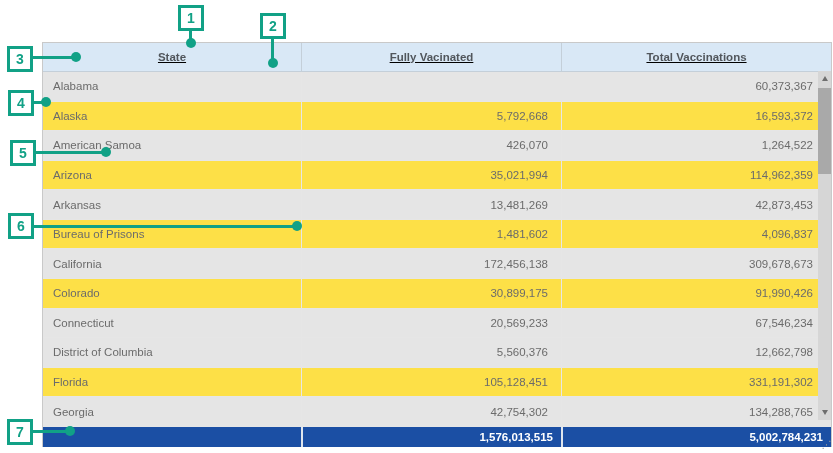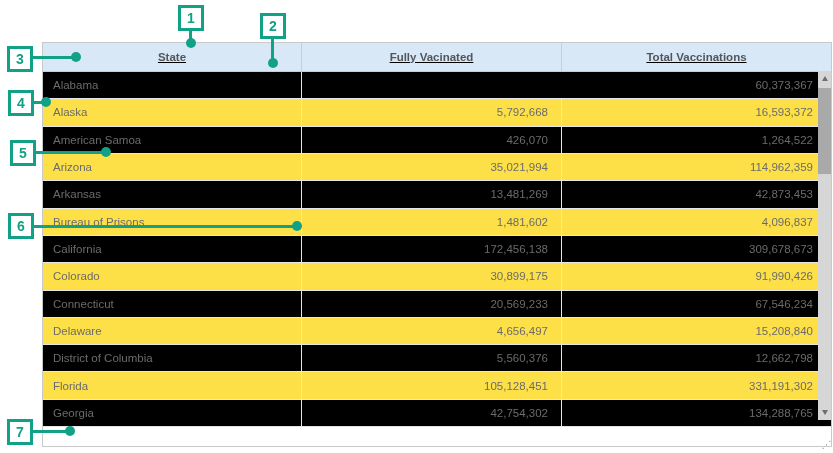--- a/index.html
+++ b/index.html
@@ -11,21 +11,21 @@
     border:1px solid #c9c9c9;box-sizing:border-box;background:#fff;}
   .thead{display:flex;height:28px;background:#d9e8f6;border-bottom:1px solid #c4cfd9;text-decoration:underline;}
   .th{display:flex;align-items:center;justify-content:center;
       font-size:11.5px;font-weight:bold;color:#51565c;box-sizing:border-box;}
   .col-state{width:258px;flex:0 0 258px;}
   .col-fv{width:260px;flex:0 0 260px;}
   .col-tv{flex:1 1 auto;}
   .th.col-fv,.th.col-tv{border-left:1px solid #c4cfd9;}
 
   .tbody{display:flex;flex-direction:column;height:355px;overflow:hidden;}
-  .trow{display:flex;flex:1 1 auto;background:#000000;border-bottom:1px solid #e6e6e6;box-sizing:border-box;}
+  .trow{display:flex;flex:1 1 auto;background:#e5e5e5;border-bottom:1px solid #e6e6e6;box-sizing:border-box;}
   .trow.alt{background:#fde047;}
   .td{display:flex;align-items:center;font-size:11.5px;color:#6b6b6b;box-sizing:border-box;}
   .td.col-state{padding-left:10px;}
   .td.num{justify-content:flex-end;}
   .td.col-fv{padding-right:13px;border-left:1px solid #e6e6e6;}
   .td.col-tv{padding-right:18px;border-left:1px solid #e6e6e6;}
 
   .tfoot{display:flex;height:20px;background:#1b4fa4;}
   .tfoot .td{color:#ffffff;font-weight:bold;font-size:11.5px;}
   .tfoot .td.col-fv,.tfoot .td.col-tv{border-left:2px solid #dfe6ee;padding-right:8px;}
@@ -116,25 +116,20 @@
         <div class="trow alt">
           <div class="td col-state">Colorado</div>
           <div class="td col-fv num">30,899,175</div>
           <div class="td col-tv num">91,990,426</div>
         </div>
         <div class="trow">
           <div class="td col-state">Connecticut</div>
           <div class="td col-fv num">20,569,233</div>
           <div class="td col-tv num">67,546,234</div>
         </div>
-        <div class="trow alt">
-          <div class="td col-state">Delaware</div>
-          <div class="td col-fv num">4,656,497</div>
-          <div class="td col-tv num">15,208,840</div>
-        </div>
         <div class="trow">
           <div class="td col-state">District of Columbia</div>
           <div class="td col-fv num">5,560,376</div>
           <div class="td col-tv num">12,662,798</div>
         </div>
         <div class="trow alt">
           <div class="td col-state">Florida</div>
           <div class="td col-fv num">105,128,451</div>
           <div class="td col-tv num">331,191,302</div>
         </div>
@@ -148,20 +143,25 @@
     <div class="vscroll">
       <div class="sb-arrow up">
           <span class="tri"></span>
         </div>
       <div class="sb-thumb"></div>
       <div class="sb-arrow down">
           <span class="tri"></span>
         </div>
     </div>
 
+    <div class="tfoot">
+      <div class="td col-state"></div>
+      <div class="td col-fv num">1,576,013,515</div>
+      <div class="td col-tv num">5,002,784,231</div>
+    </div>
   </div>
 
   <div class="grip">⋰</div>
 
   <div class="c-line m1-line"></div>
   <div class="c-dot  m1-dot"></div>
   <div class="c-box  m1-box">1</div>
 
   <div class="c-line m2-line"></div>
   <div class="c-dot  m2-dot"></div>

